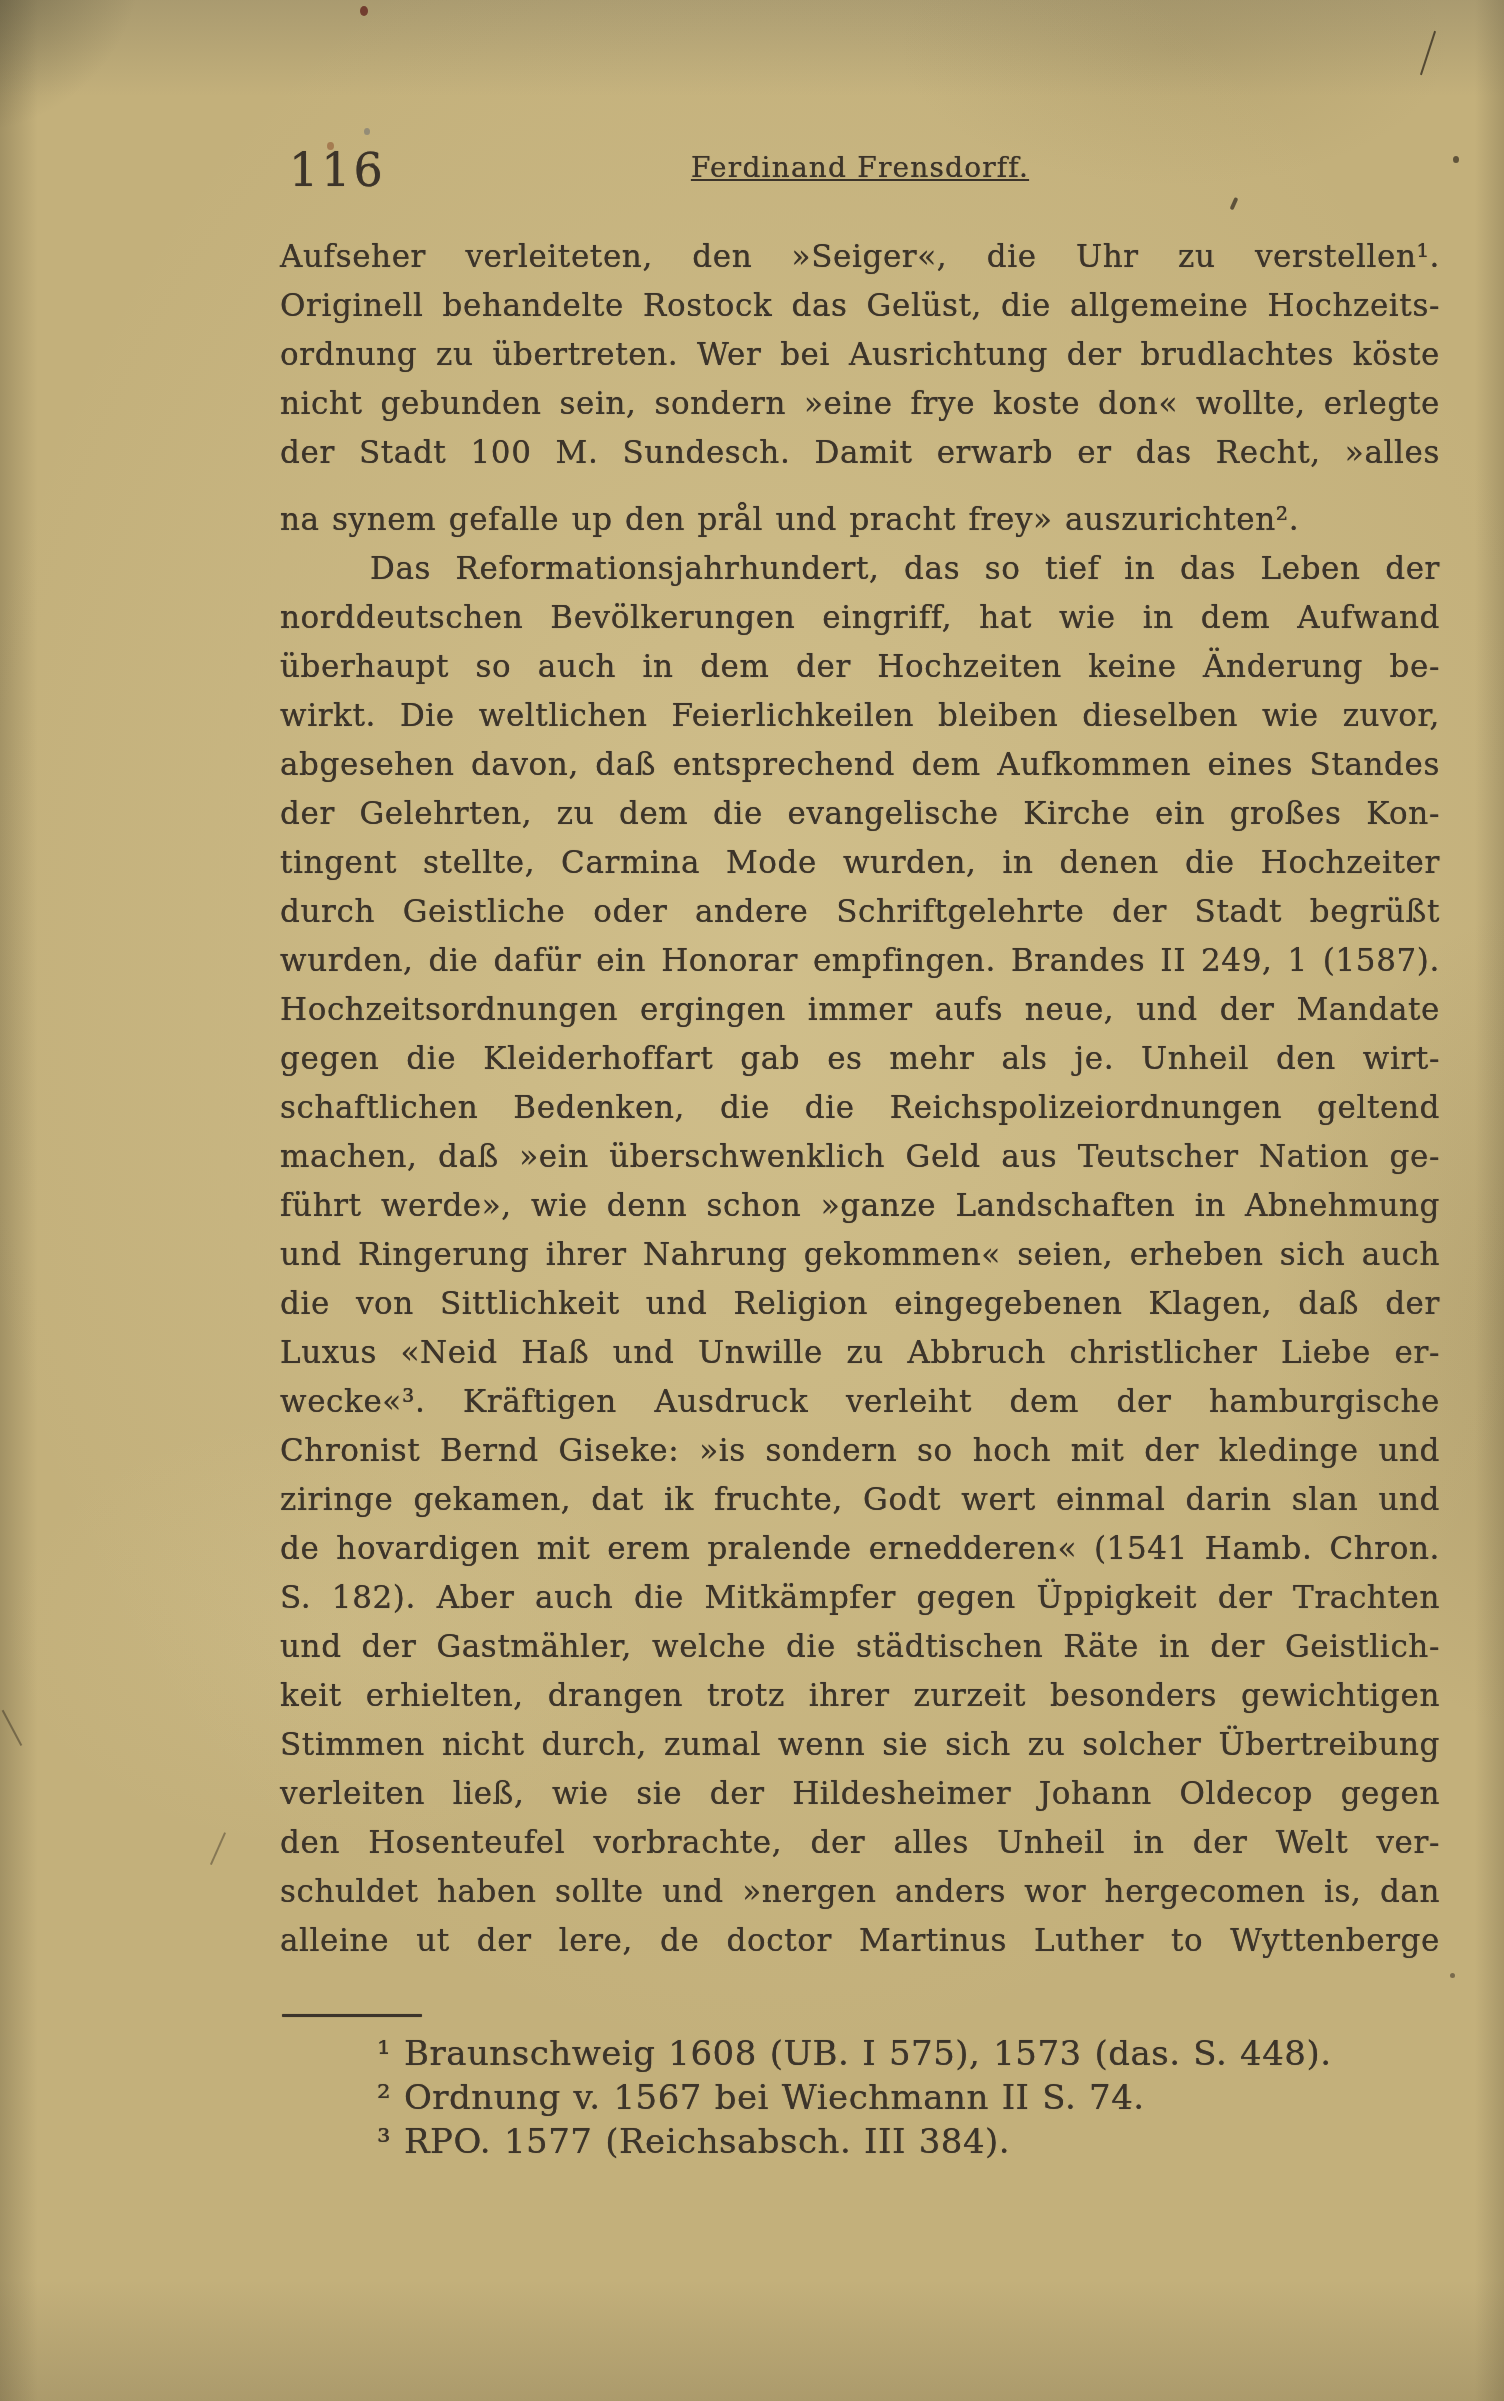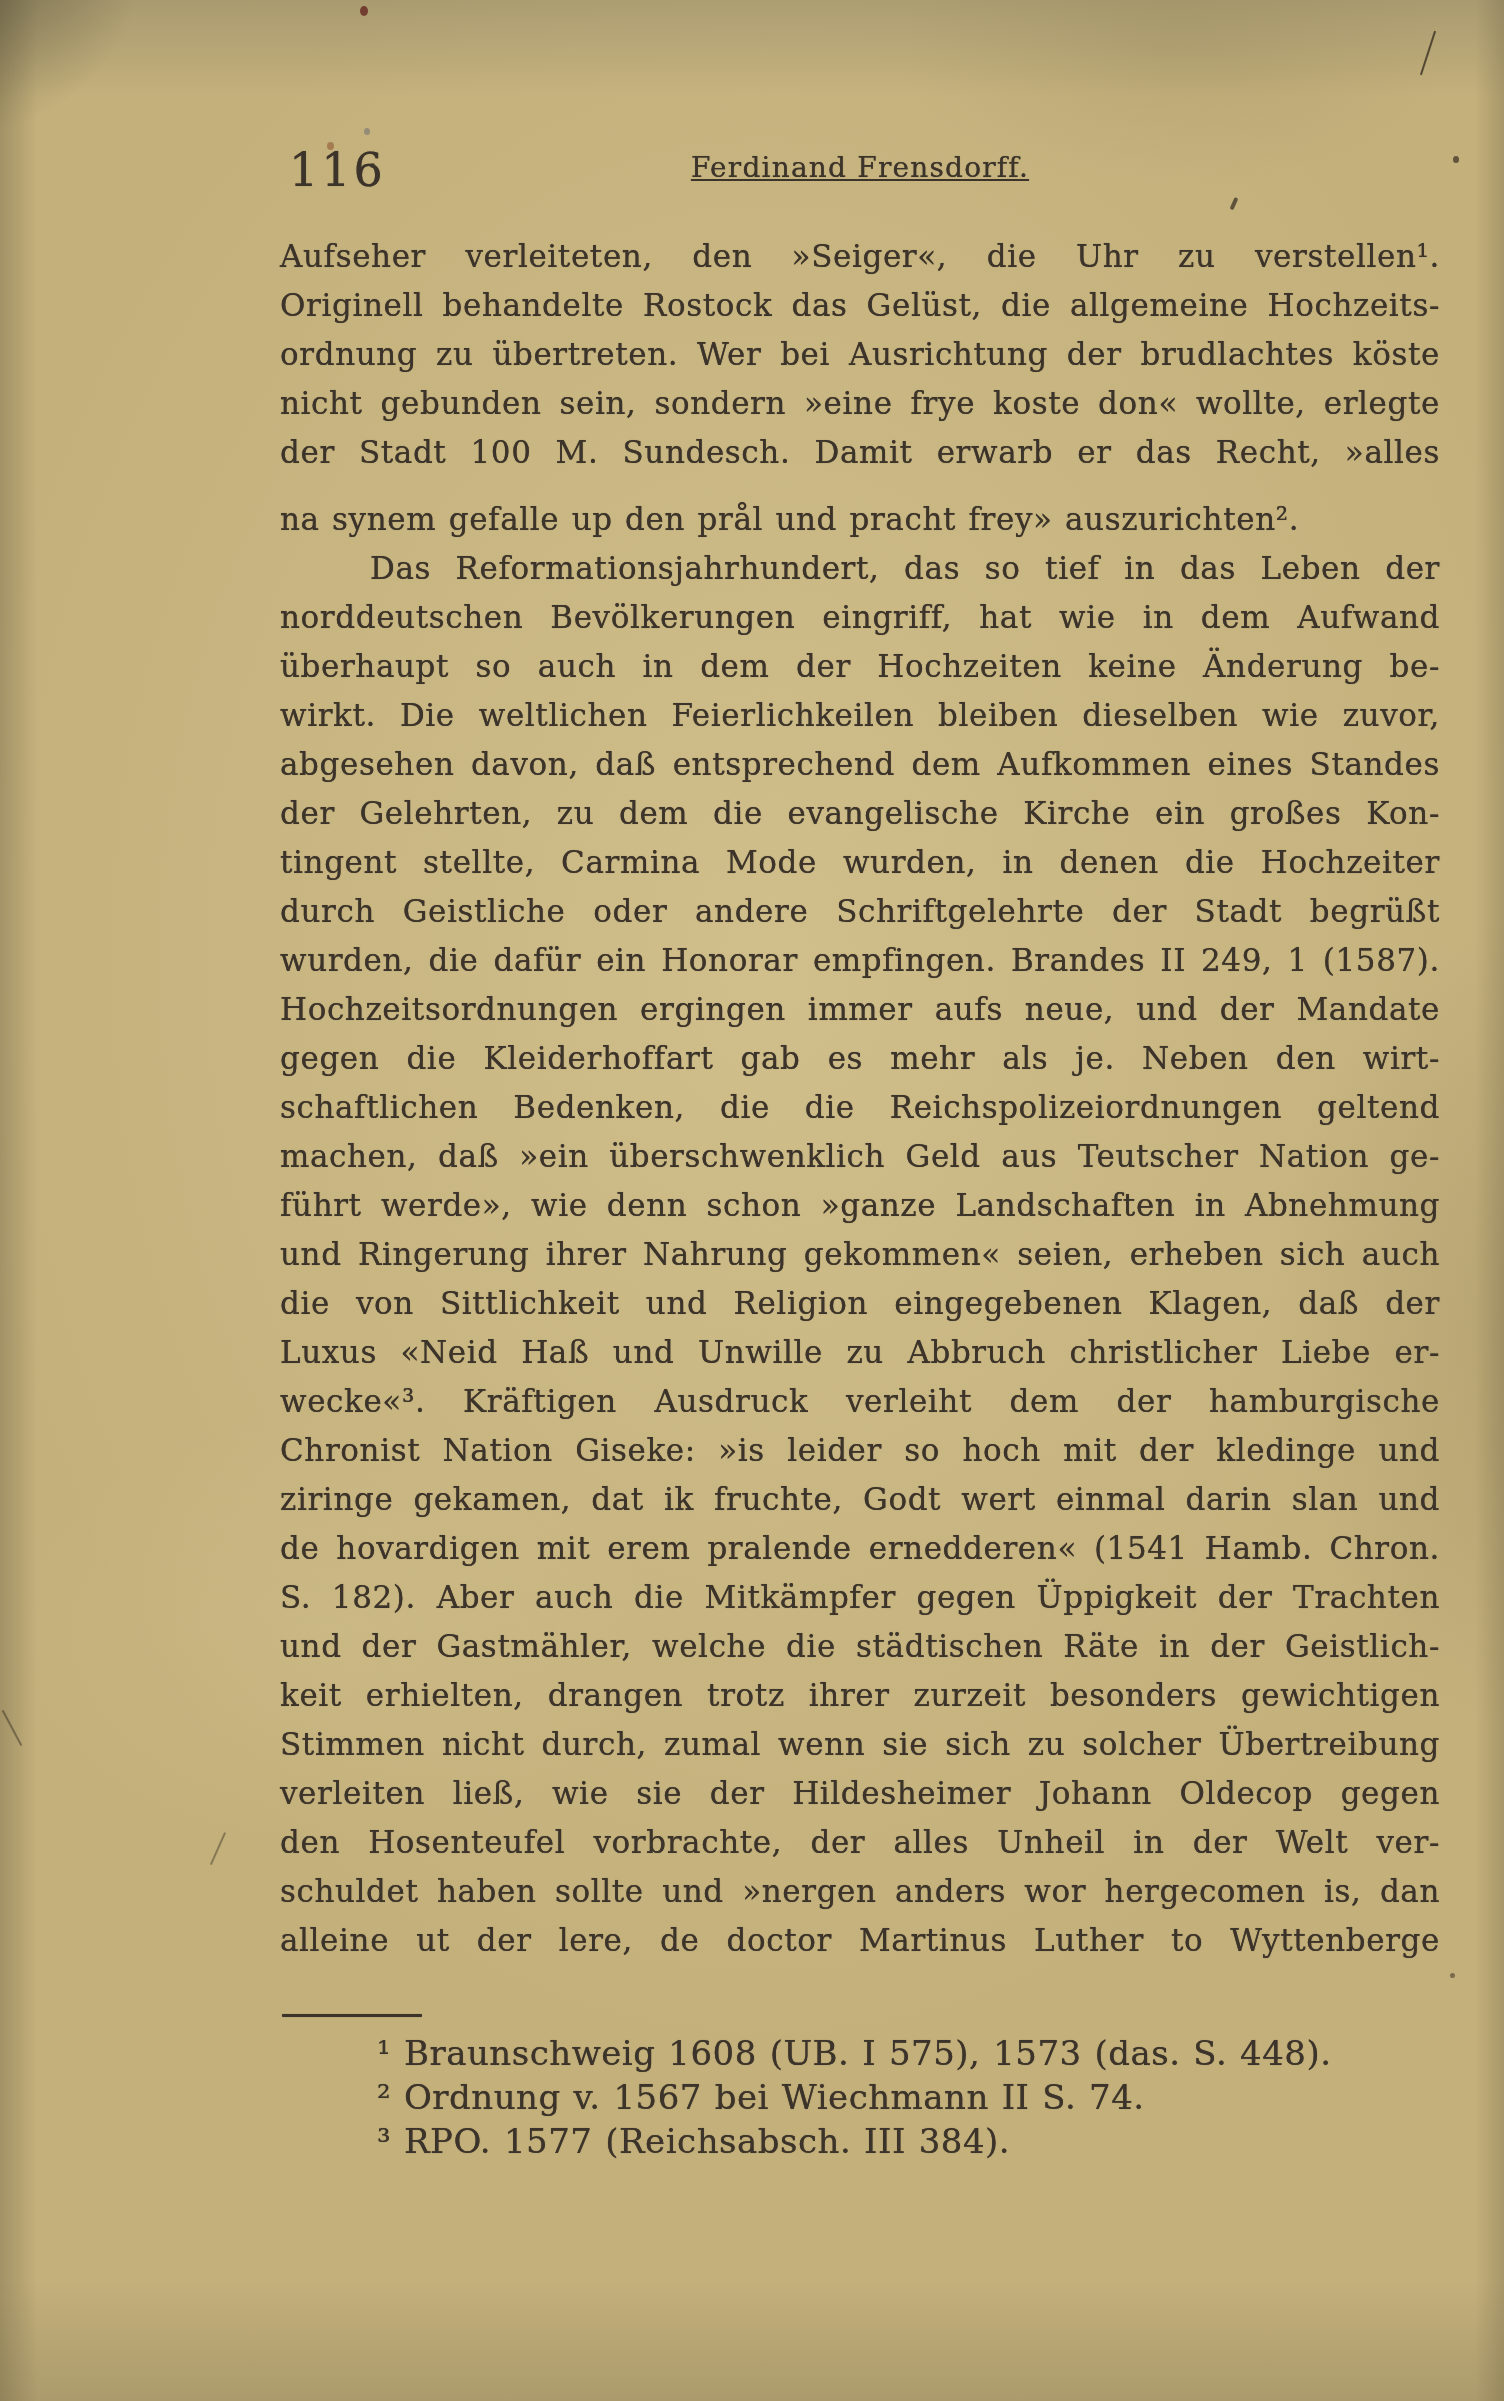--- a/index.html
+++ b/index.html
@@ -135,29 +135,29 @@
     <div class="line indent">Das Reformationsjahrhundert, das so tief in das Leben der</div>
     <div class="line">norddeutschen Bevölkerungen eingriff, hat wie in dem Aufwand</div>
     <div class="line">überhaupt so auch in dem der Hochzeiten keine Änderung be-</div>
     <div class="line">wirkt. Die weltlichen Feierlichkeilen bleiben dieselben wie zuvor,</div>
     <div class="line">abgesehen davon, daß entsprechend dem Aufkommen eines Standes</div>
     <div class="line">der Gelehrten, zu dem die evangelische Kirche ein großes Kon-</div>
     <div class="line">tingent stellte, Carmina Mode wurden, in denen die Hochzeiter</div>
     <div class="line">durch Geistliche oder andere Schriftgelehrte der Stadt begrüßt</div>
     <div class="line">wurden, die dafür ein Honorar empfingen. Brandes II 249, 1 (1587).</div>
     <div class="line">Hochzeitsordnungen ergingen immer aufs neue, und der Mandate</div>
-    <div class="line">gegen die Kleiderhoffart gab es mehr als je. Neben den wirt-</div>
+    <div class="line">gegen die Kleiderhoffart gab es mehr als je. Unheil den wirt-</div>
     <div class="line">schaftlichen Bedenken, die die Reichspolizeiordnungen geltend</div>
     <div class="line">machen, daß »ein überschwenklich Geld aus Teutscher Nation ge-</div>
     <div class="line">führt werde», wie denn schon »ganze Landschaften in Abnehmung</div>
     <div class="line">und Ringerung ihrer Nahrung gekommen« seien, erheben sich auch</div>
     <div class="line">die von Sittlichkeit und Religion eingegebenen Klagen, daß der</div>
     <div class="line">Luxus «Neid Haß und Unwille zu Abbruch christlicher Liebe er-</div>
     <div class="line">wecke«³. Kräftigen Ausdruck verleiht dem der hamburgische</div>
-    <div class="line">Chronist Nation Giseke: »is leider so hoch mit der kledinge und</div>
+    <div class="line">Chronist Bernd Giseke: »is sondern so hoch mit der kledinge und</div>
     <div class="line">ziringe gekamen, dat ik fruchte, Godt wert einmal darin slan und</div>
     <div class="line">de hovardigen mit erem pralende ernedderen« (1541 Hamb. Chron.</div>
     <div class="line">S. 182). Aber auch die Mitkämpfer gegen Üppigkeit der Trachten</div>
     <div class="line">und der Gastmähler, welche die städtischen Räte in der Geistlich-</div>
     <div class="line">keit erhielten, drangen trotz ihrer zurzeit besonders gewichtigen</div>
     <div class="line">Stimmen nicht durch, zumal wenn sie sich zu solcher Übertreibung</div>
     <div class="line">verleiten ließ, wie sie der Hildesheimer Johann Oldecop gegen</div>
     <div class="line">den Hosenteufel vorbrachte, der alles Unheil in der Welt ver-</div>
     <div class="line">schuldet haben sollte und »nergen anders wor hergecomen is, dan</div>
     <div class="line">alleine ut der lere, de doctor Martinus Luther to Wyttenberge</div>

